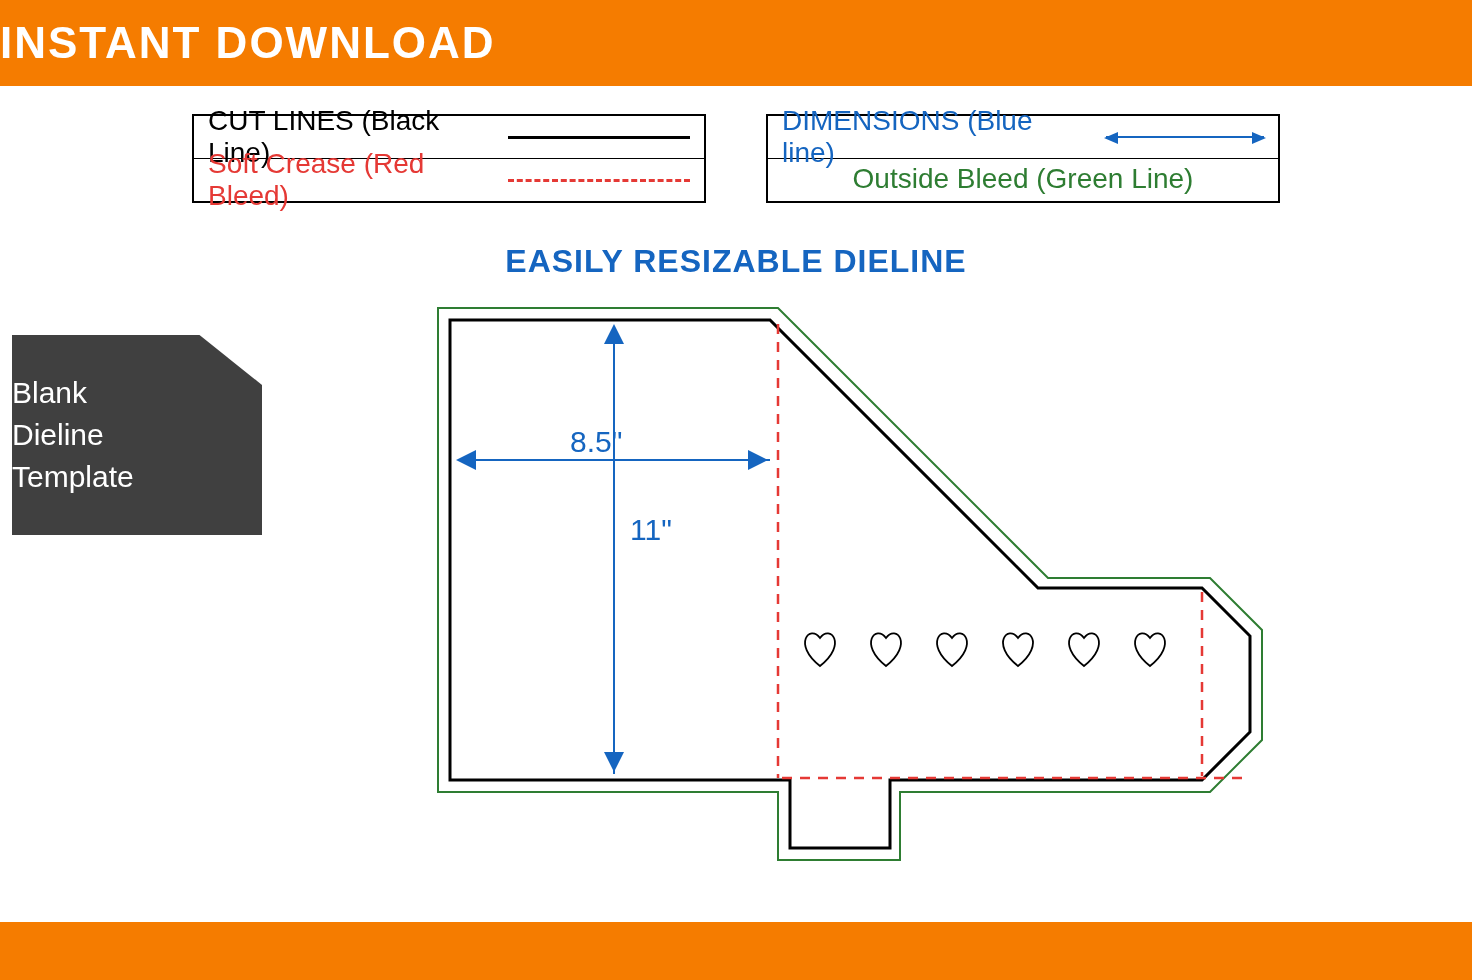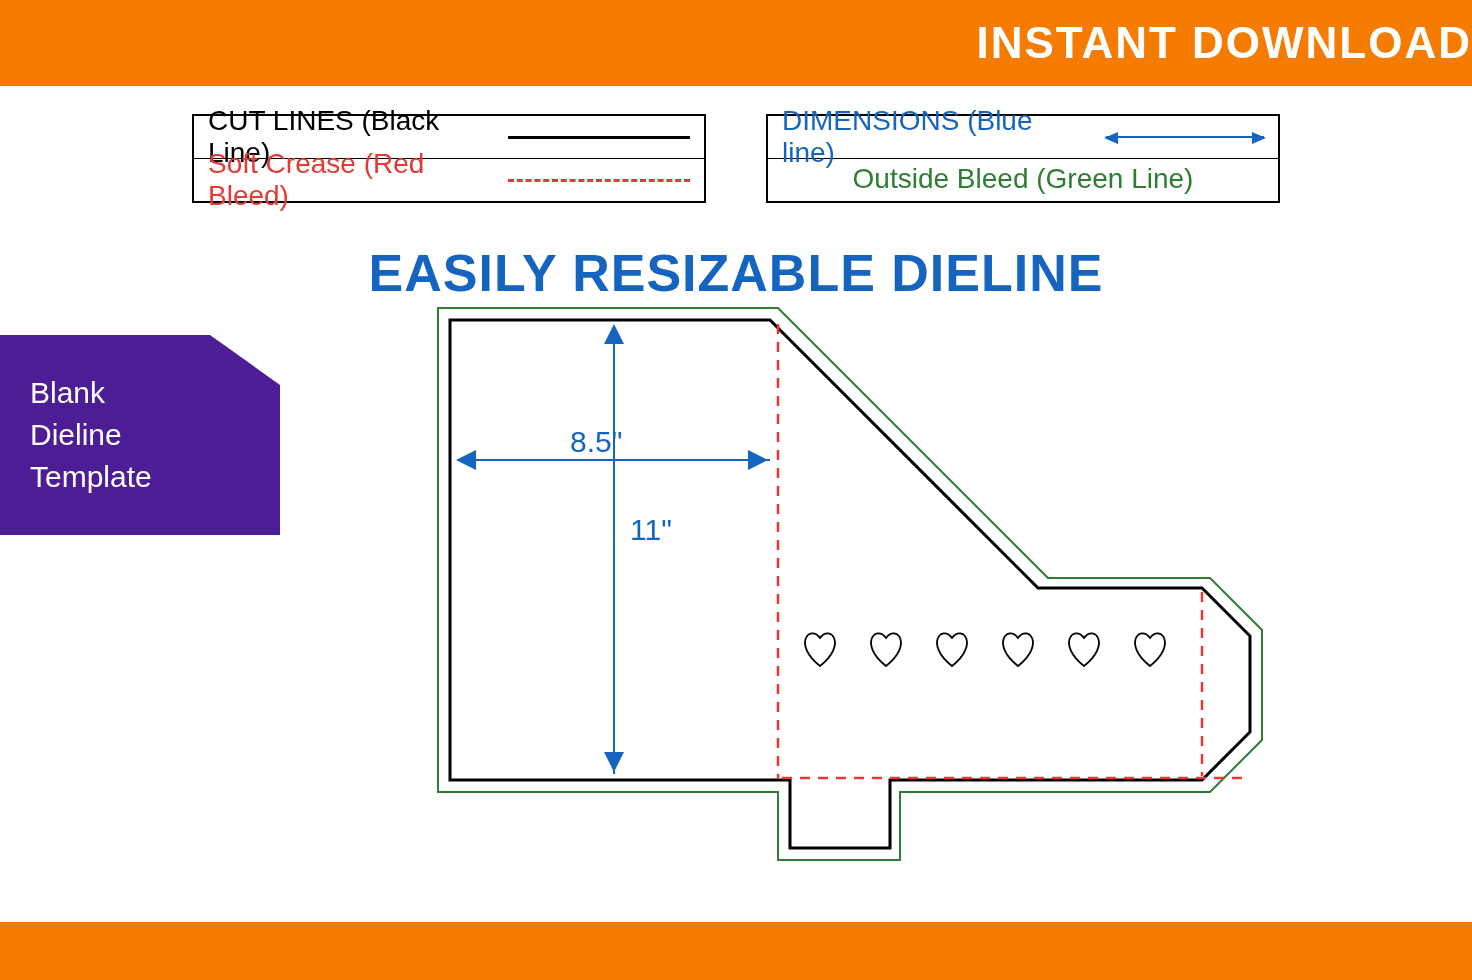--- a/index.html
+++ b/index.html
@@ -1,31 +1,31 @@
 <!DOCTYPE html>
 <html><head>
 <meta charset="utf-8">
 <style>
   body { margin: 0; font-family: Arial, Helvetica, sans-serif; width: 1472px; height: 980px; background: #fff; overflow: hidden; position: relative; }
-  .top-banner { background: #f57c00; color: #fff; text-align: right; font-size: 44px; font-weight: 600; letter-spacing: 2px; padding: 18px 0; }
+  .top-banner { background: #f57c00; color: #fff; text-align: left; font-size: 44px; font-weight: 600; letter-spacing: 2px; padding: 18px 0; }
   .legend-row { display: flex; justify-content: center; gap: 60px; margin: 28px 0 0 0; }
   .legend-box { border: 2px solid #000; width: 510px; }
   .legend-item { display: flex; align-items: center; padding: 4px 14px; font-size: 28px; font-weight: 500; border-bottom: 1px solid #000; height: 34px; }
   .legend-item:last-child { border-bottom: none; }
   .legend-label { flex: 0 0 300px; }
   .legend-sample { flex: 1; position: relative; height: 0; }
   .line-black { border-top: 3px solid #000; }
   .line-red { border-top: 3px dashed #e53935; }
   .line-green { border-top: 2px solid #2e7d32; }
   .arrow-blue { border-top: 2px solid #1565c0; position: relative; }
   .arrow-blue::before, .arrow-blue::after { content: ""; position: absolute; top: -6px; width: 0; height: 0; border-top: 6px solid transparent; border-bottom: 6px solid transparent; }
   .arrow-blue::before { left: -2px; border-right: 14px solid #1565c0; }
   .arrow-blue::after { right: -2px; border-left: 14px solid #1565c0; }
-  .subtitle { color: #1565c0; text-align: center; font-size: 52px; font-weight: 600; letter-spacing: 1px; margin-top: 40px; }
-  .side-tag { position: absolute; left: 0; top: 335px; background: #4c1d95; color: #fff; width: 250px; height: 200px; display: flex; align-items: center; padding-left: 30px; font-size: 30px; font-weight: 500; line-height: 1.4; clip-path: polygon(0 0, 75% 0, 100% 25%, 100% 100%, 0 100%); }
+  .subtitle { color: #1565c0; text-align: center; font-size: 32px; font-weight: 600; letter-spacing: 1px; margin-top: 40px; }
+  .side-tag { position: absolute; left: 12px; top: 335px; background: #404040; color: #fff; width: 250px; height: 200px; display: flex; align-items: center; font-size: 30px; font-weight: 500; line-height: 1.4; clip-path: polygon(0 0, 75% 0, 100% 25%, 100% 100%, 0 100%); }
   .diagram { position: absolute; left: 430px; top: 300px; width: 840px; height: 590px; }
   .dim-text { fill: #1565c0; font-size: 30px; font-family: Arial; }
   .bottom-banner { position: absolute; bottom: 0; left: 0; right: 0; height: 58px; background: #f57c00; }
 </style>
 </head>
 <body>
 
 <div class="top-banner">INSTANT DOWNLOAD</div>
 
 <div class="legend-row">

